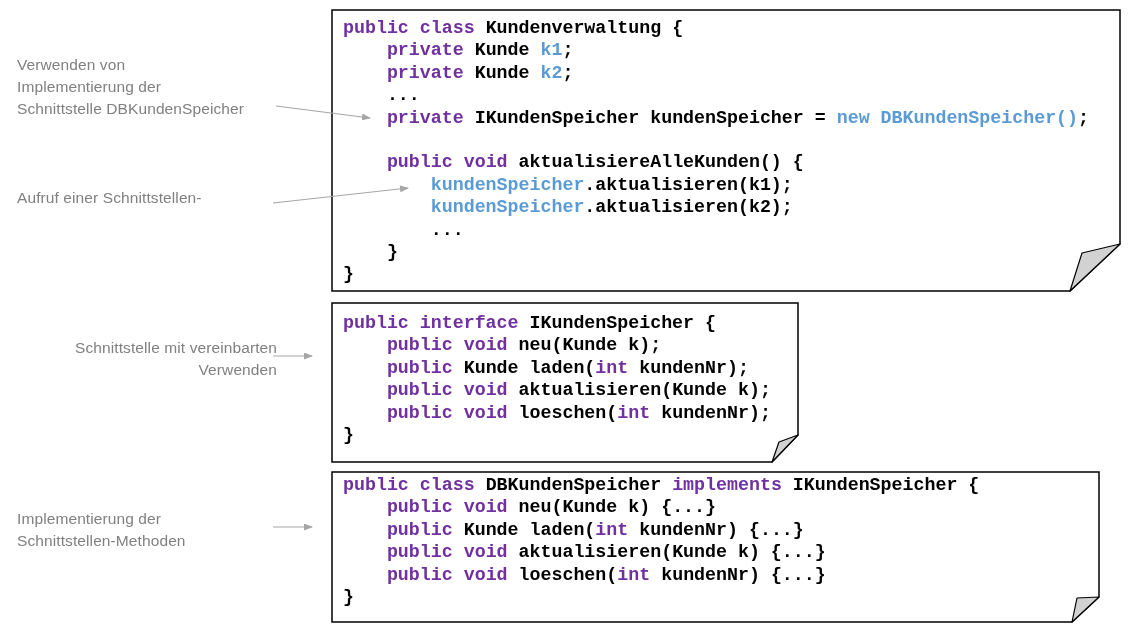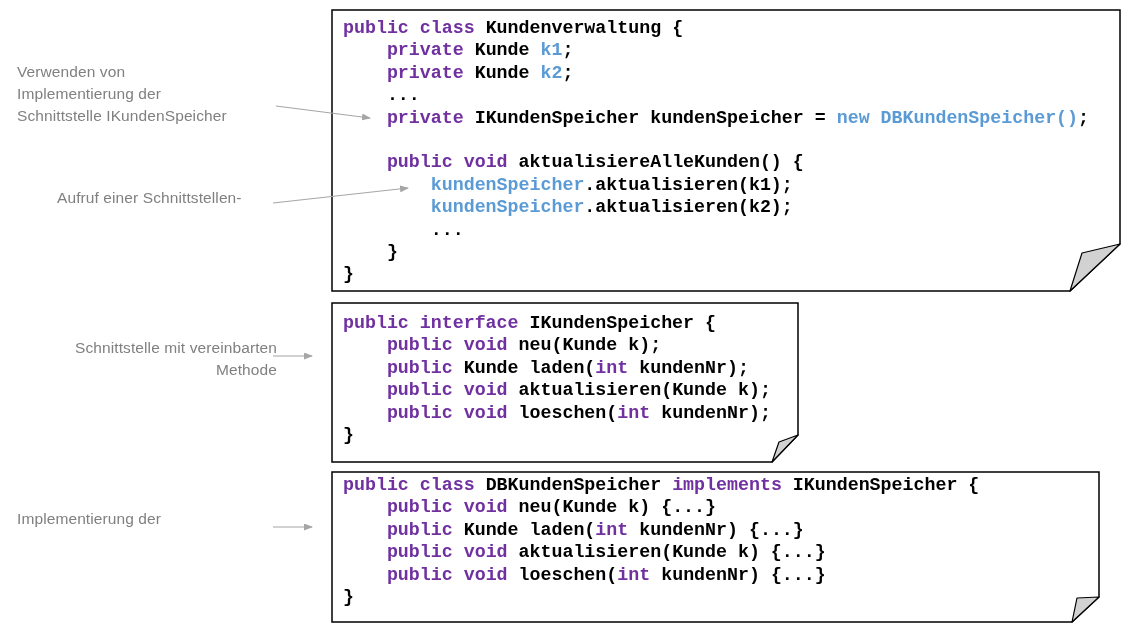--- a/index.html
+++ b/index.html
@@ -45,37 +45,38 @@
     <path class="outline" d="M1,1 H768 V126 L741,151 H1 Z"></path>
     <polygon class="flap" points="741,151 746,127 768,126"></polygon>
   </svg>
 
   <div class="code" style="left:343px; top:17px;"><div class="cl"><span class="c-k">public class</span><span class="c-p"> Kundenverwaltung {</span></div><div class="cl"><span class="c-p">    </span><span class="c-k">private</span><span class="c-p"> Kunde </span><span class="c-b">k1</span><span class="c-p">;</span></div><div class="cl"><span class="c-p">    </span><span class="c-k">private</span><span class="c-p"> Kunde </span><span class="c-b">k2</span><span class="c-p">;</span></div><div class="cl"><span class="c-p">    ...</span></div><div class="cl"><span class="c-p">    </span><span class="c-k">private</span><span class="c-p"> IKundenSpeicher kundenSpeicher = </span><span class="c-b">new DBKundenSpeicher()</span><span class="c-p">;</span></div><div class="cl">&nbsp;</div><div class="cl"><span class="c-p">    </span><span class="c-k">public void</span><span class="c-p"> aktualisiereAlleKunden() {</span></div><div class="cl"><span class="c-p">        </span><span class="c-b">kundenSpeicher</span><span class="c-p">.aktualisieren(k1);</span></div><div class="cl"><span class="c-p">        </span><span class="c-b">kundenSpeicher</span><span class="c-p">.aktualisieren(k2);</span></div><div class="cl"><span class="c-p">        ...</span></div><div class="cl"><span class="c-p">    }</span></div><div class="cl"><span class="c-p">}</span></div></div>
 
   <div class="code" style="left:343px; top:312px;"><div class="cl"><span class="c-k">public interface</span><span class="c-p"> IKundenSpeicher {</span></div><div class="cl"><span class="c-p">    </span><span class="c-k">public void</span><span class="c-p"> neu(Kunde k);</span></div><div class="cl"><span class="c-p">    </span><span class="c-k">public</span><span class="c-p"> Kunde laden(</span><span class="c-k">int</span><span class="c-p"> kundenNr);</span></div><div class="cl"><span class="c-p">    </span><span class="c-k">public void</span><span class="c-p"> aktualisieren(Kunde k);</span></div><div class="cl"><span class="c-p">    </span><span class="c-k">public void</span><span class="c-p"> loeschen(</span><span class="c-k">int</span><span class="c-p"> kundenNr);</span></div><div class="cl"><span class="c-p">}</span></div></div>
 
   <div class="code" style="left:343px; top:474px;"><div class="cl"><span class="c-k">public class</span><span class="c-p"> DBKundenSpeicher </span><span class="c-k">implements</span><span class="c-p"> IKundenSpeicher {</span></div><div class="cl"><span class="c-p">    </span><span class="c-k">public void</span><span class="c-p"> neu(Kunde k) {...}</span></div><div class="cl"><span class="c-p">    </span><span class="c-k">public</span><span class="c-p"> Kunde laden(</span><span class="c-k">int</span><span class="c-p"> kundenNr) {...}</span></div><div class="cl"><span class="c-p">    </span><span class="c-k">public void</span><span class="c-p"> aktualisieren(Kunde k) {...}</span></div><div class="cl"><span class="c-p">    </span><span class="c-k">public void</span><span class="c-p"> loeschen(</span><span class="c-k">int</span><span class="c-p"> kundenNr) {...}</span></div><div class="cl"><span class="c-p">}</span></div></div>
 
-  <div class="ann" style="left:17px; top:61px; width:260px;">
+  <div class="ann" style="left:17px; top:54px; width:260px;">
       <div>Verwenden von</div>
       <div>Implementierung der</div>
-      <div>Schnittstelle IKundenSpeicher</div>
+      <div>Schnittstelle DBKundenSpeicher</div>
     </div>
 
-  <div class="ann" style="left:17px; top:187px; width:260px;margin-left:40px;">
+  <div class="ann" style="left:17px; top:187px; width:260px;">
       <div>Aufruf einer Schnittstellen-</div>
     </div>
 
   <div class="ann" style="left:17px; top:337px; width:260px;text-align:right;">
       <div>Schnittstelle mit vereinbarten</div>
-      <div>Methode</div>
+      <div>Verwenden</div>
     </div>
 
   <div class="ann" style="left:17px; top:508px; width:260px;">
       <div>Implementierung der</div>
+      <div>Schnittstellen-Methoden</div>
     </div>
 
   <svg class="arrows" width="1131" height="637" viewBox="0 0 1131 637">
     <defs>
       <marker id="ah" markerWidth="9" markerHeight="7" refX="8" refY="3.5" orient="auto" markerUnits="userSpaceOnUse">
         <path d="M0,0 L9,3.5 L0,7 Z" fill="#a6a6a6"></path>
       </marker>
     </defs>
     <line x1="276" y1="106" x2="370" y2="118" stroke="#a6a6a6" stroke-width="1.2" marker-end="url(#ah)"></line>
     <line x1="273" y1="203" x2="408" y2="188" stroke="#a6a6a6" stroke-width="1.2" marker-end="url(#ah)"></line>

